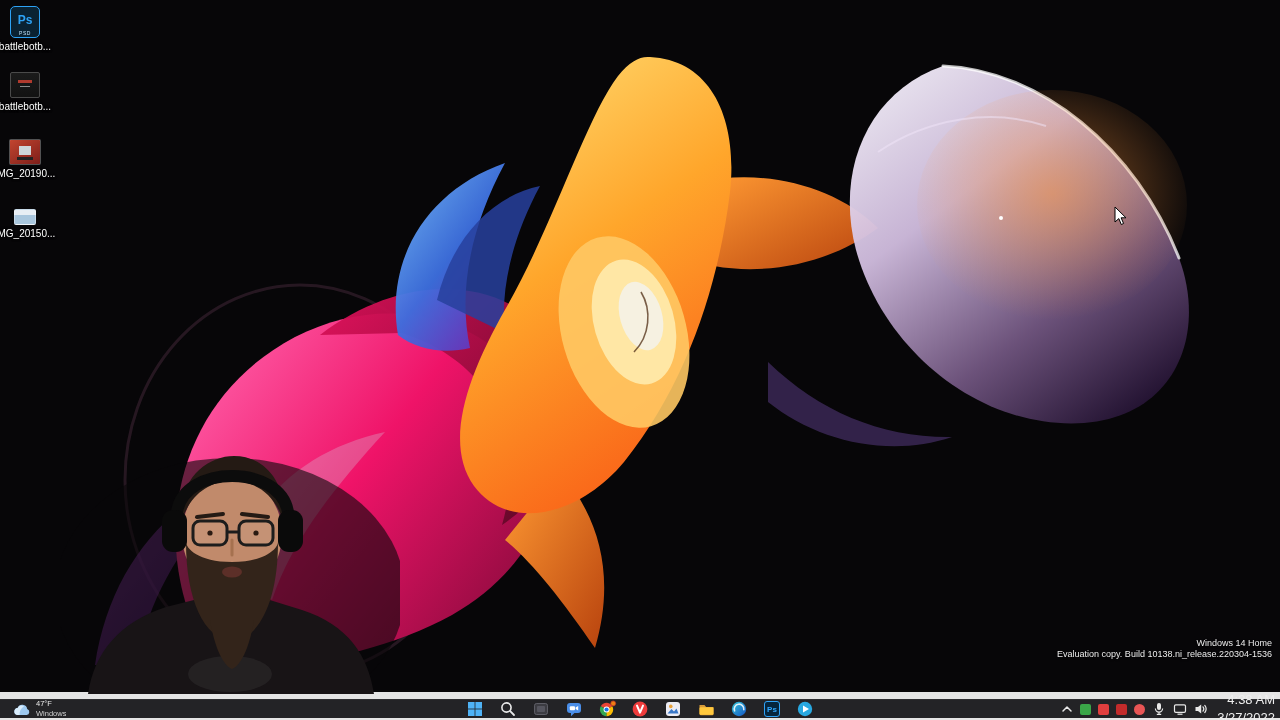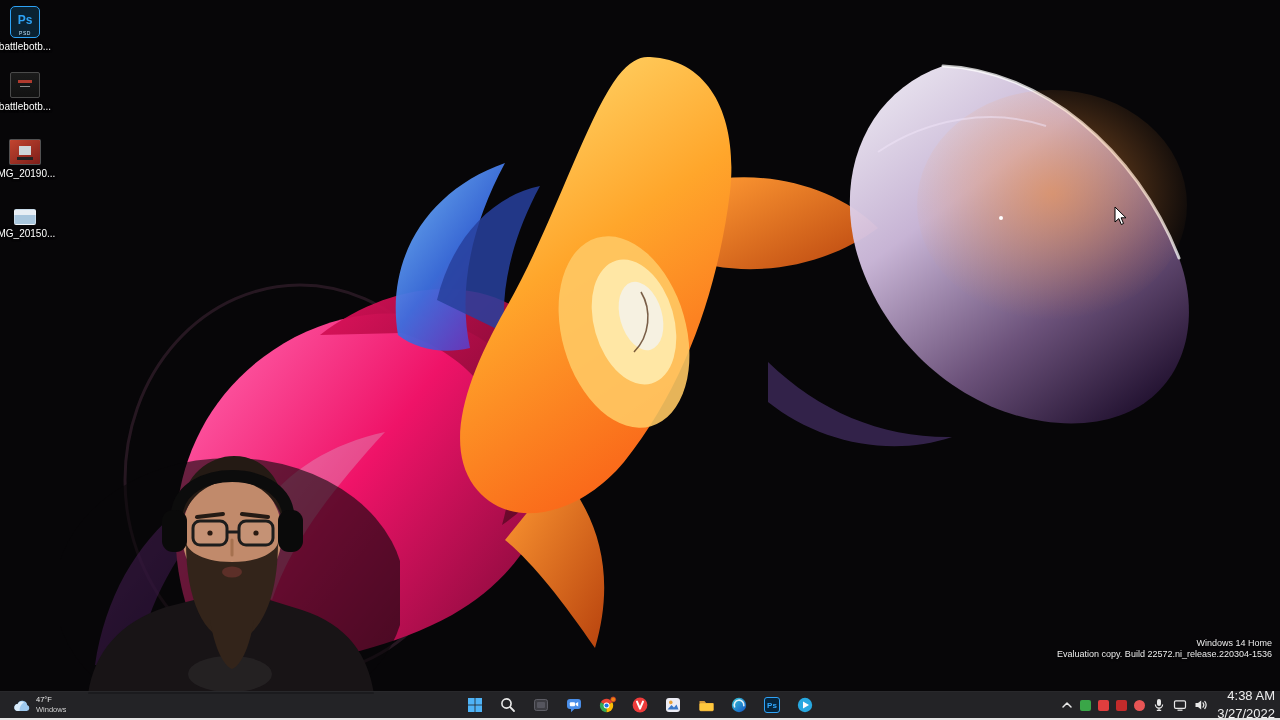--- a/index.html
+++ b/index.html
@@ -30,21 +30,21 @@
   .webcam{position:absolute;left:60px;top:448px;width:340px;height:246px}
 
   
   .watermark{position:absolute;right:8px;bottom:32px;text-align:right;color:rgba(255,255,255,.92);
     font-size:9px;line-height:1.25;text-shadow:0 1px 2px rgba(0,0,0,.9)}
 
   
   .cursor{position:absolute;left:1114px;top:206px}
 
   
-  .taskbar{position:absolute;left:0;right:0;bottom:2px;height:27px;background:rgba(28,28,31,.97);
+  .taskbar{position:absolute;left:0;right:0;bottom:2px;height:19px;background:rgba(28,28,31,.97);
     border-top:1px solid rgba(255,255,255,.06);display:flex;align-items:center;justify-content:center}
   .weather{position:absolute;left:9px;top:0;bottom:0;display:flex;align-items:center;gap:5px;padding:0 4px;cursor:pointer}
   .weather-text{font-size:7.5px;color:#e8e8e8;line-height:1.3}
   .weather-cond{max-width:34px;overflow:hidden;text-overflow:ellipsis;white-space:nowrap;display:block;color:#cfcfcf}
   .apps{display:flex;align-items:center;gap:11px}
   .app-btn{width:22px;height:22px;display:flex;align-items:center;justify-content:center;border-radius:4px;cursor:pointer}
   .ps-badge{width:16px;height:16px;background:#05253d;border:1px solid #2fa3f7;border-radius:3px;
     display:flex;align-items:center;justify-content:center;font-size:8px;font-weight:bold;color:#31a8ff}
   .tray{position:absolute;right:5px;top:0;bottom:0;display:flex;align-items:center;gap:7px}
   .tray-sq{width:11px;height:11px;border-radius:2px}
@@ -170,21 +170,21 @@
       <path d="M 172 92 L 172 107" stroke="#a5714f" stroke-width="3" stroke-linecap="round"></path>
 
       <path d="M 126 94 C 126 152 144 190 172 194 C 200 190 218 152 218 94 C 218 100 206 114 172 114 C 138 114 126 100 126 94 Z" fill="#33241a"></path>
       <path d="M 150 172 C 155 202 164 218 172 221 C 180 218 189 202 194 172 Z" fill="#33241a"></path>
 
       <ellipse cx="172" cy="124" rx="10" ry="5.5" fill="#5c2f28"></ellipse>
     </svg>
 
     <div class="watermark">
       <div>Windows 14 Home</div>
-      <div>Evaluation copy. Build 22572.ni_release.220304-1536</div>
+      <div>Evaluation copy. Build 10138.ni_release.220304-1536</div>
     </div>
 
     <svg class="cursor" width="14" height="20" viewBox="0 0 14 20">
       <polygon points="1,1 1,16 4.8,12.6 7.3,18.5 9.6,17.5 7.1,11.8 12,11.8" fill="#fff" stroke="#000" stroke-width="1"></polygon>
     </svg>
   </div>
 
   <div class="taskbar">
 
     <div class="weather">

